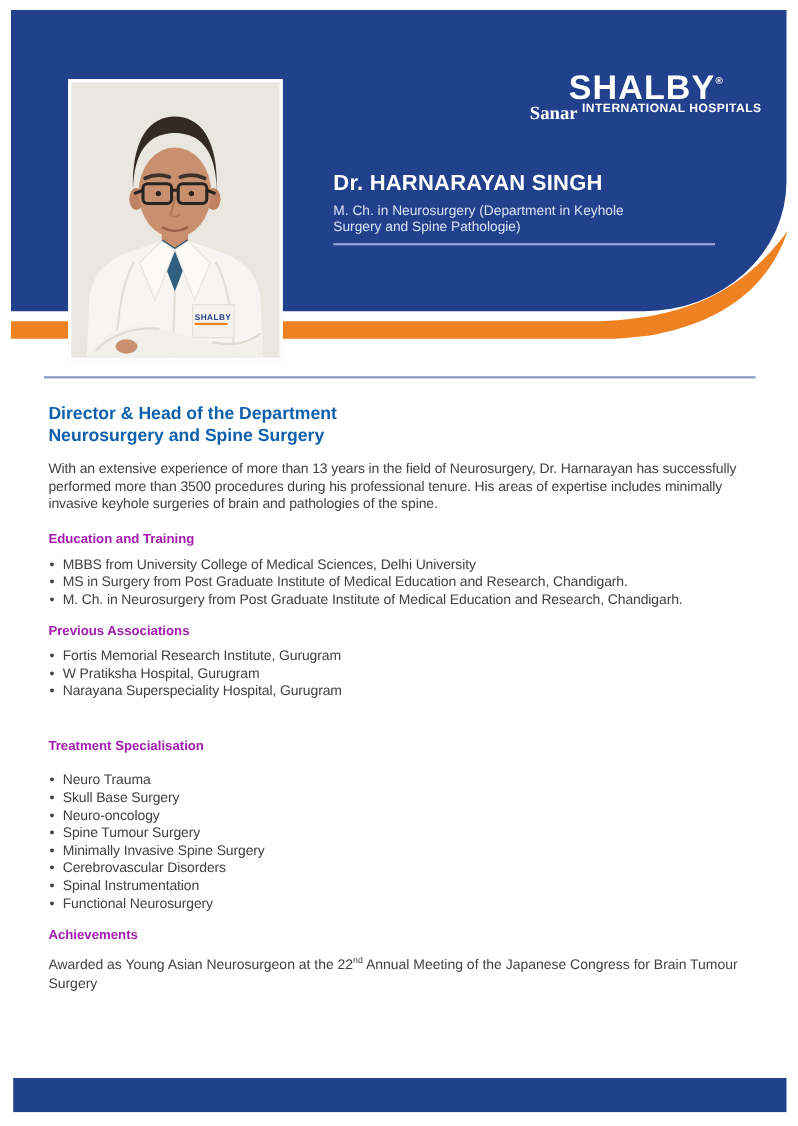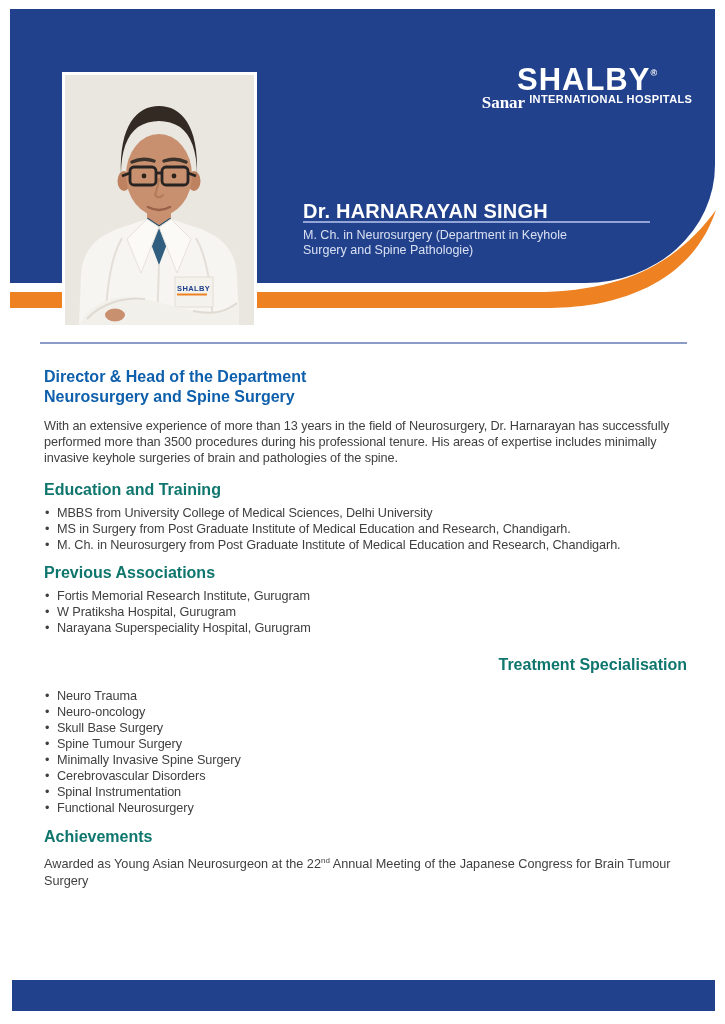--- a/index.html
+++ b/index.html
@@ -39,21 +39,21 @@
   }
   .logo-reg { font-size: 9px; vertical-align: 14px; font-weight: 700; letter-spacing: 0; }
   .logo-sub {
     display: flex; align-items: flex-start; justify-content: center;
     gap: 4px; margin-top: -2px; white-space: nowrap;
   }
   .logo-sanar { font-family: "Liberation Serif", serif; font-weight: 700; font-size: 17px; }
   .logo-intl { font-size: 11px; font-weight: 700; letter-spacing: 0.4px; }
 
   
-  .doctor-id { position: absolute; left: 303px; top: 155px; width: 360px; color: #fff; margin-top: 44px; }
+  .doctor-id { position: absolute; left: 303px; top: 155px; width: 360px; color: #fff; }
   .doctor-name { font-size: 20px; font-weight: 700; letter-spacing: 0.2px; line-height: 24px; }
   .doctor-qual { font-size: 12.5px; color: #D9E0F2; line-height: 15px; margin-top: 5px; }
   .doctor-qual + .doctor-qual { margin-top: 0; }
   .name-underline {
     position: absolute; left: 303px; top: 221px;
     width: 347px; height: 2px;
     background: #93A5D6;
   }
 
   
@@ -71,25 +71,25 @@
     width: 647px;
     color: #3F3F41;
   }
   .divider { height: 0; border-top: 2px solid #8B9CC9; margin-top: 6px; }
   .inner { padding-left: 4px; }
 
   .page-title { margin-top: 23px; color: #0E5FAC; font-size: 16px; font-weight: 700; line-height: 20px; }
   .intro { margin-top: 11px; font-size: 12.7px; line-height: 16px; max-width: 660px; letter-spacing: -0.1px; }
 
   h3.section-heading {
-    color: #0f766e; font-size: 16px; font-weight: 700; line-height: 16px;
+    color: #a21caf; font-size: 12px; font-weight: 700; line-height: 16px;
   }
   .h-edu  { margin-top: 16px; }
   .h-assoc{ margin-top: 12px; }
-  .h-spec { margin-top: 21px; text-align: right; }
+  .h-spec { margin-top: 34px; }
   .h-ach  { margin-top: 13px; }
 
   ul.blist { list-style: none; }
   ul.blist li {
     font-size: 12.7px; line-height: 16px;
     padding-left: 13px; position: relative; letter-spacing: -0.1px;
   }
   ul.blist li::before {
     content: "•"; position: absolute; left: 1px; top: 0;
     color: #3F3F41;
@@ -215,22 +215,22 @@
       <h3 class="section-heading h-assoc">Previous Associations</h3>
       <ul class="blist list-assoc">
         <li>Fortis Memorial Research Institute, Gurugram</li>
         <li>W Pratiksha Hospital, Gurugram</li>
         <li>Narayana Superspeciality Hospital, Gurugram</li>
       </ul>
 
       <h3 class="section-heading h-spec">Treatment Specialisation</h3>
       <ul class="blist list-spec">
         <li>Neuro Trauma</li>
+        <li>Skull Base Surgery</li>
         <li>Neuro-oncology</li>
-        <li>Skull Base Surgery</li>
         <li>Spine Tumour Surgery</li>
         <li>Minimally Invasive Spine Surgery</li>
         <li>Cerebrovascular Disorders</li>
         <li>Spinal Instrumentation</li>
         <li>Functional Neurosurgery</li>
       </ul>
 
       <h3 class="section-heading h-ach">Achievements</h3>
       <p class="achievement"><span>Awarded as Young Asian Neurosurgeon at the 22</span><sup>nd</sup><span> Annual Meeting of the Japanese Congress for Brain Tumour Surgery</span></p>
     </div>

